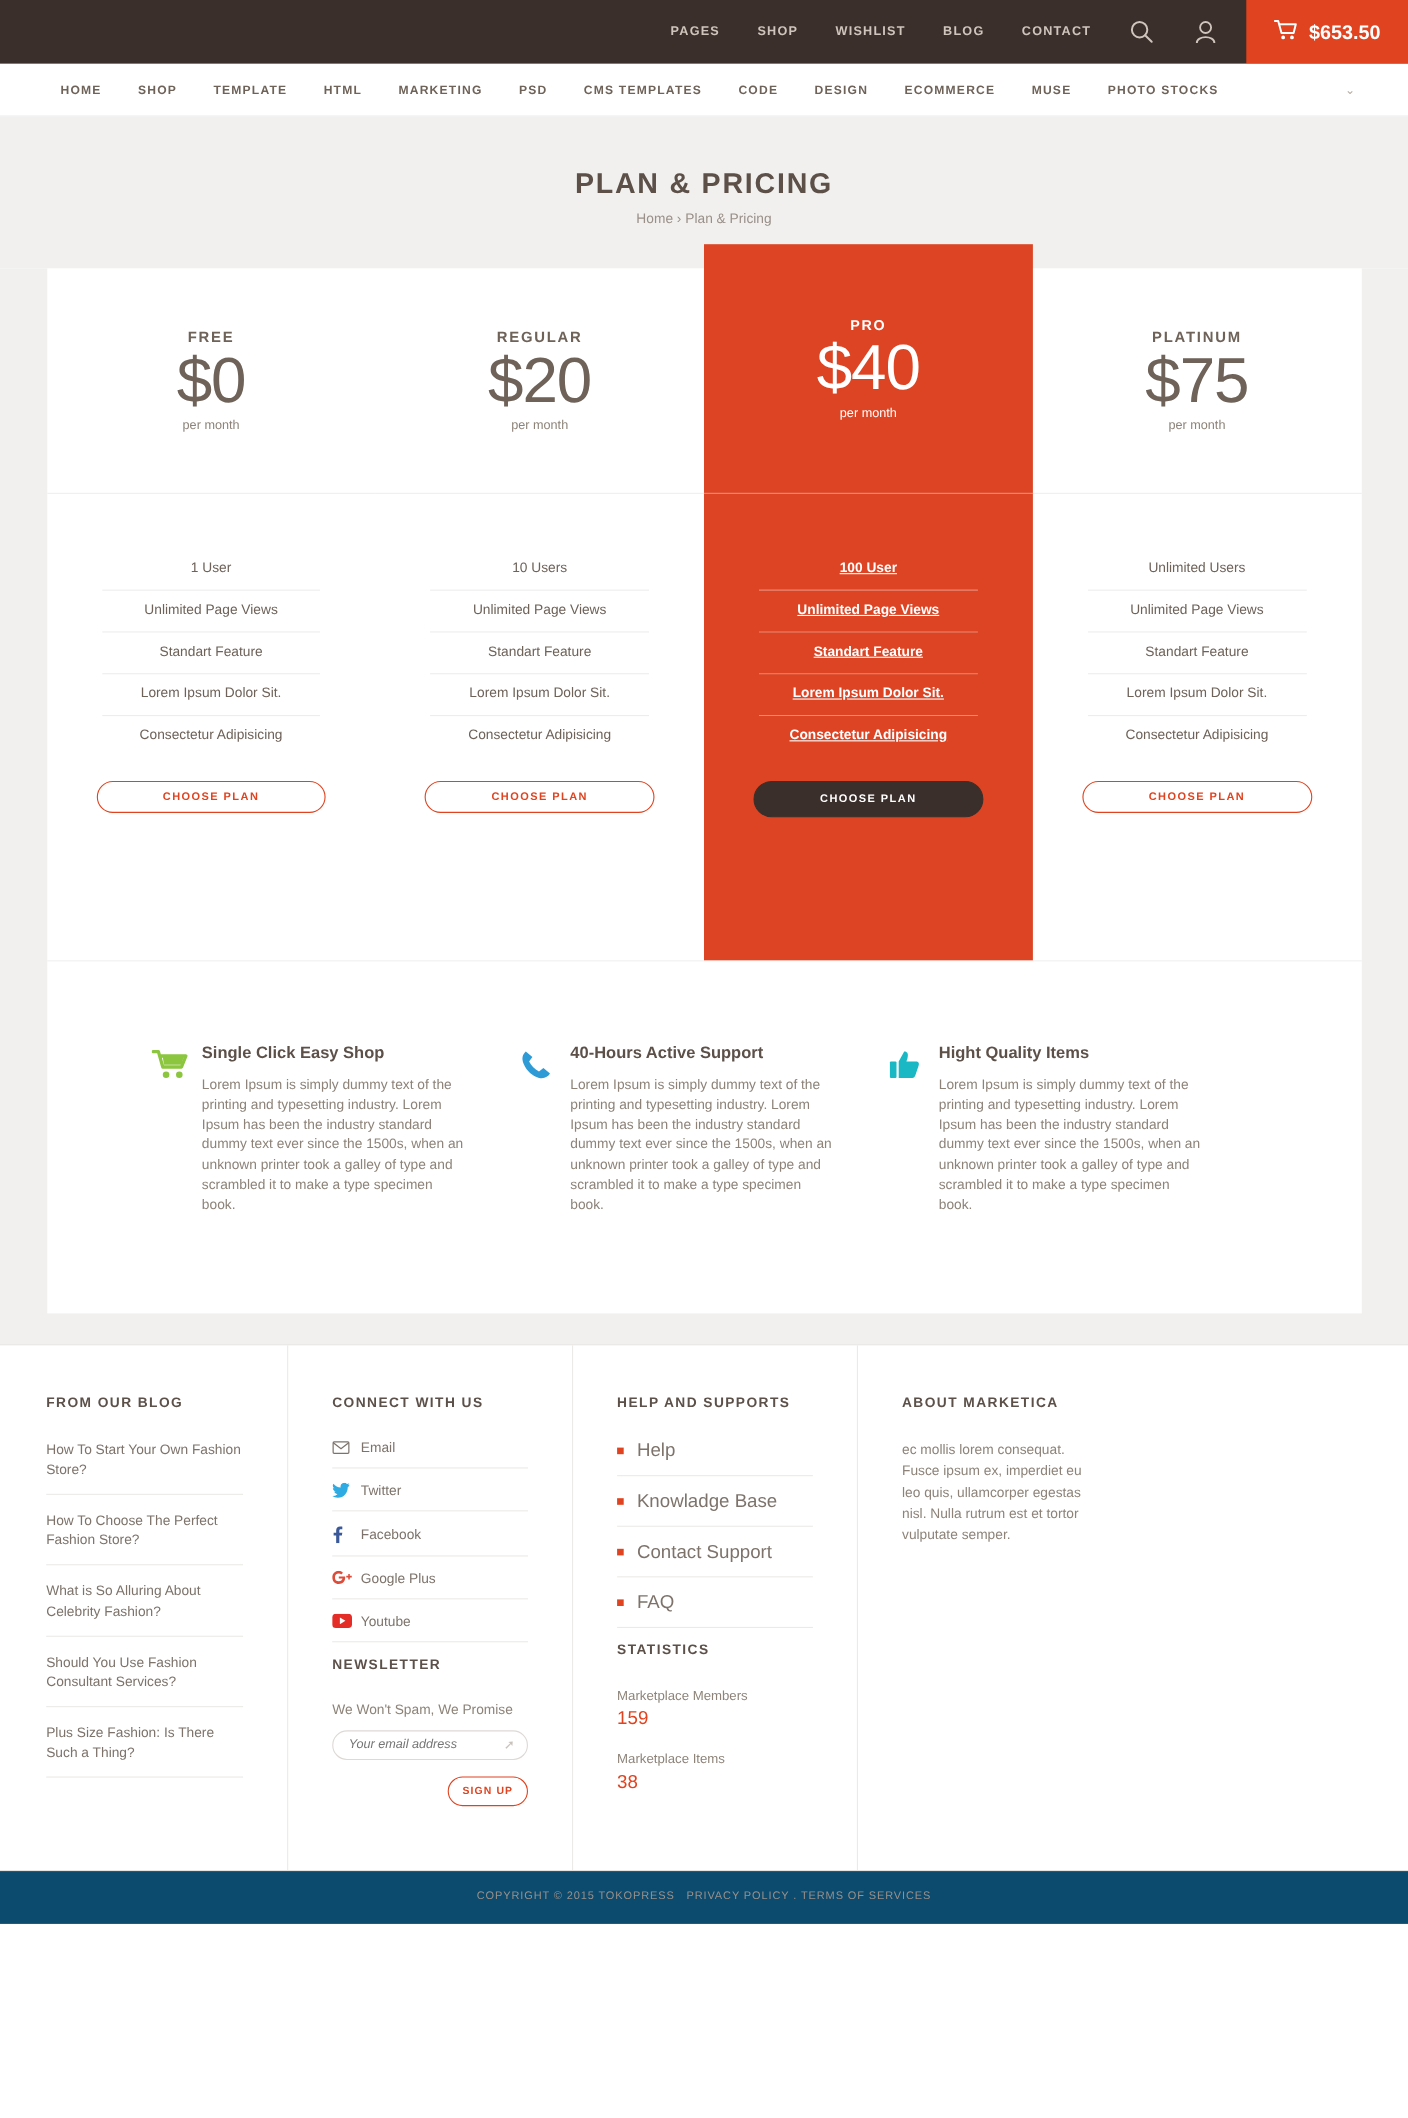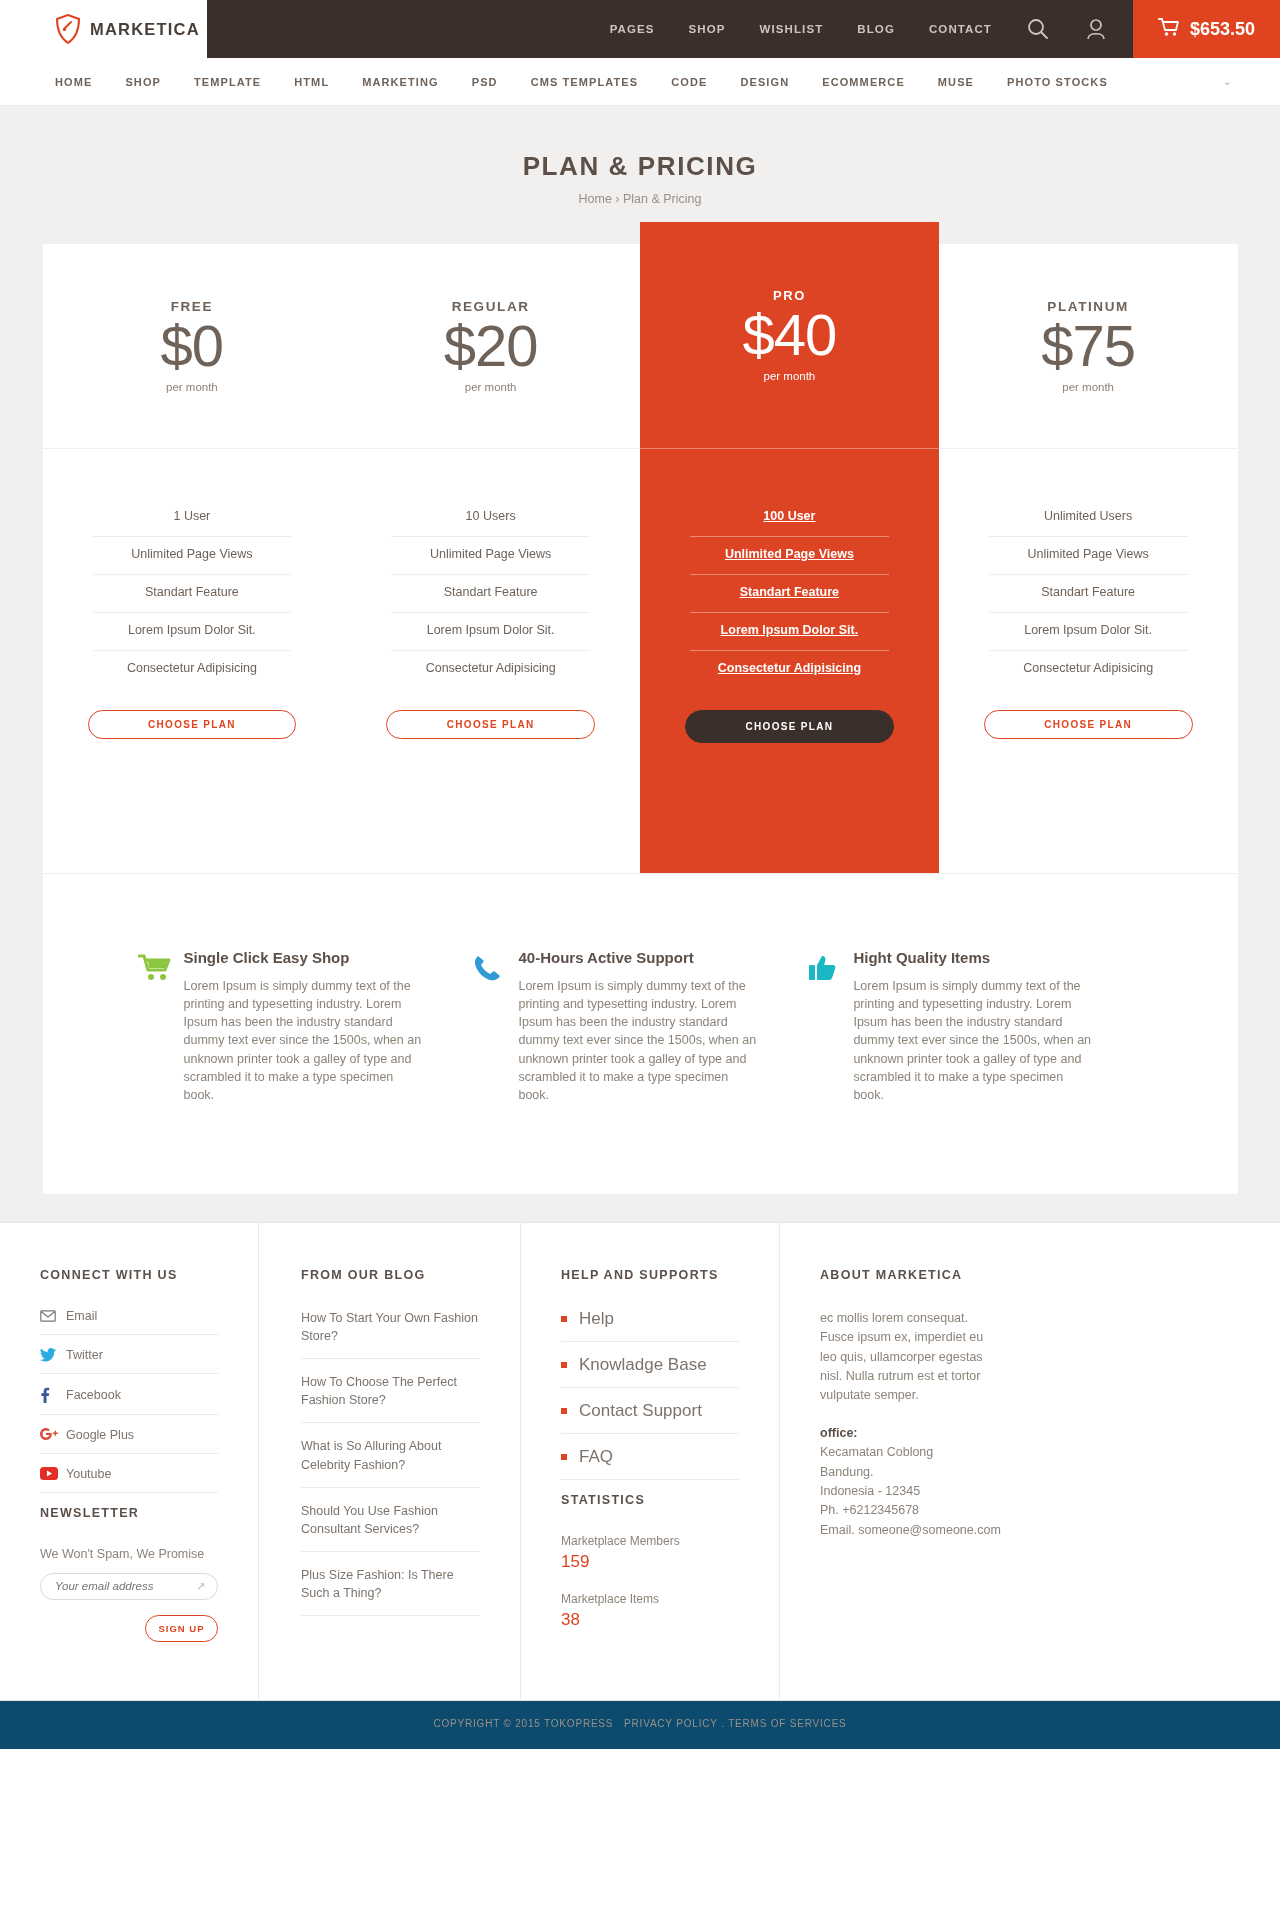--- a/index.html
+++ b/index.html
@@ -151,30 +151,20 @@
     font-size:10px; letter-spacing:.8px; color:#9a9089; background:#0c4a6e;
   }
   .copyright a { color:#9a9089; text-decoration:none; }
 </style>
 </head>
 <body>
 
 <div class="page">
 
   <div class="topbar">
-    <div class="logo-box">
-      <span class="logo-mark">
-        <svg width="26" height="30" viewBox="0 0 26 30">
-          <path d="M13 1 L24 5 C24 17 19 25 13 29 C7 25 2 17 2 5 Z" fill="none" stroke="#e0431f" stroke-width="2"></path>
-          <path d="M9 15 L16 8" stroke="#e0431f" stroke-width="2" stroke-linecap="round"></path>
-          <circle cx="9.5" cy="15.5" r="1.6" fill="#e0431f"></circle>
-        </svg>
-      </span>
-      <span class="logo-text">MARKETICA</span>
-    </div>
     <div class="topnav">
       <a href="#">PAGES</a>
       <a href="#">SHOP</a>
       <a href="#">WISHLIST</a>
       <a href="#">BLOG</a>
       <a href="#">CONTACT</a>
       <div class="top-icons">
         <div class="ticon">
           <svg width="22" height="22" viewBox="0 0 22 22">
               <circle cx="9" cy="9" r="7" fill="none" stroke="#cfc5bd" stroke-width="1.8"></circle>
@@ -342,20 +332,29 @@
             <p>Lorem Ipsum is simply dummy text of the printing and typesetting industry. Lorem Ipsum has been the industry standard dummy text ever since the 1500s, when an unknown printer took a galley of type and scrambled it to make a type specimen book.</p>
           </div>
         </div>
       </div>
 
     </div>
   </div>
 
   <div class="footer">
 
+    <div class="fsec blogcol">
+      <h4>FROM OUR BLOG</h4>
+      <a href="#" class="bloglink">How To Start Your Own Fashion Store?</a>
+      <a href="#" class="bloglink">How To Choose The Perfect Fashion Store?</a>
+      <a href="#" class="bloglink">What is So Alluring About Celebrity Fashion?</a>
+      <a href="#" class="bloglink">Should You Use Fashion Consultant Services?</a>
+      <a href="#" class="bloglink">Plus Size Fashion: Is There Such a Thing?</a>
+    </div>
+
     <div class="fsec connectcol">
       <h4>CONNECT WITH US</h4>
 
       <a href="#" class="sociallink">
         <span class="sico">
           <svg width="16" height="12" viewBox="0 0 16 12">
               <rect x="0.8" y="0.8" width="14.4" height="10.4" rx="1" fill="none" stroke="#7d736b" stroke-width="1.2"></rect>
               <path d="M1 1.5 L8 7 L15 1.5" fill="none" stroke="#7d736b" stroke-width="1.2"></path>
             </svg>
         </span>
@@ -402,29 +401,20 @@
 
       <h4 class="newsletter-h">NEWSLETTER</h4>
       <p class="nl-sub">We Won't Spam, We Promise</p>
       <div class="nl-input">
         <input type="text" placeholder="Your email address" style="">
         <span class="nl-arrow">➚</span>
       </div>
       <button class="signup">SIGN UP</button>
     </div>
 
-    <div class="fsec blogcol">
-      <h4>FROM OUR BLOG</h4>
-      <a href="#" class="bloglink">How To Start Your Own Fashion Store?</a>
-      <a href="#" class="bloglink">How To Choose The Perfect Fashion Store?</a>
-      <a href="#" class="bloglink">What is So Alluring About Celebrity Fashion?</a>
-      <a href="#" class="bloglink">Should You Use Fashion Consultant Services?</a>
-      <a href="#" class="bloglink">Plus Size Fashion: Is There Such a Thing?</a>
-    </div>
-
     <div class="fsec helpcol">
       <h4>HELP AND SUPPORTS</h4>
       <a href="#" class="helplink">
         <span class="bullet"></span>
         <span>Help</span>
       </a>
       <a href="#" class="helplink">
         <span class="bullet"></span>
         <span>Knowladge Base</span>
       </a>
@@ -440,28 +430,20 @@
       <h4 class="stats-h">STATISTICS</h4>
       <div class="stat-label">Marketplace Members</div>
       <div class="stat-num">159</div>
       <div class="stat-label">Marketplace Items</div>
       <div class="stat-num">38</div>
     </div>
 
     <div class="fsec aboutcol">
       <h4>ABOUT MARKETICA</h4>
       <p class="about-p">ec mollis lorem consequat. Fusce ipsum ex, imperdiet eu leo quis, ullamcorper egestas nisl. Nulla rutrum est et tortor vulputate semper.</p>
-      <div class="about-office">
-        <b>office:</b><br>
-        <span>Kecamatan Coblong</span><br>
-        <span>Bandung.</span><br>
-        <span>Indonesia - 12345</span><br>
-        <span>Ph. +6212345678</span><br>
-        <span>Email. someone@someone.com</span>
-      </div>
     </div>
   </div>
 
   <div class="copyright">
     <span>COPYRIGHT © 2015 TOKOPRESS</span>
     &nbsp;
     <a href="#">PRIVACY POLICY</a>
     <span>.</span>
     <a href="#">TERMS OF SERVICES</a>
   </div>

